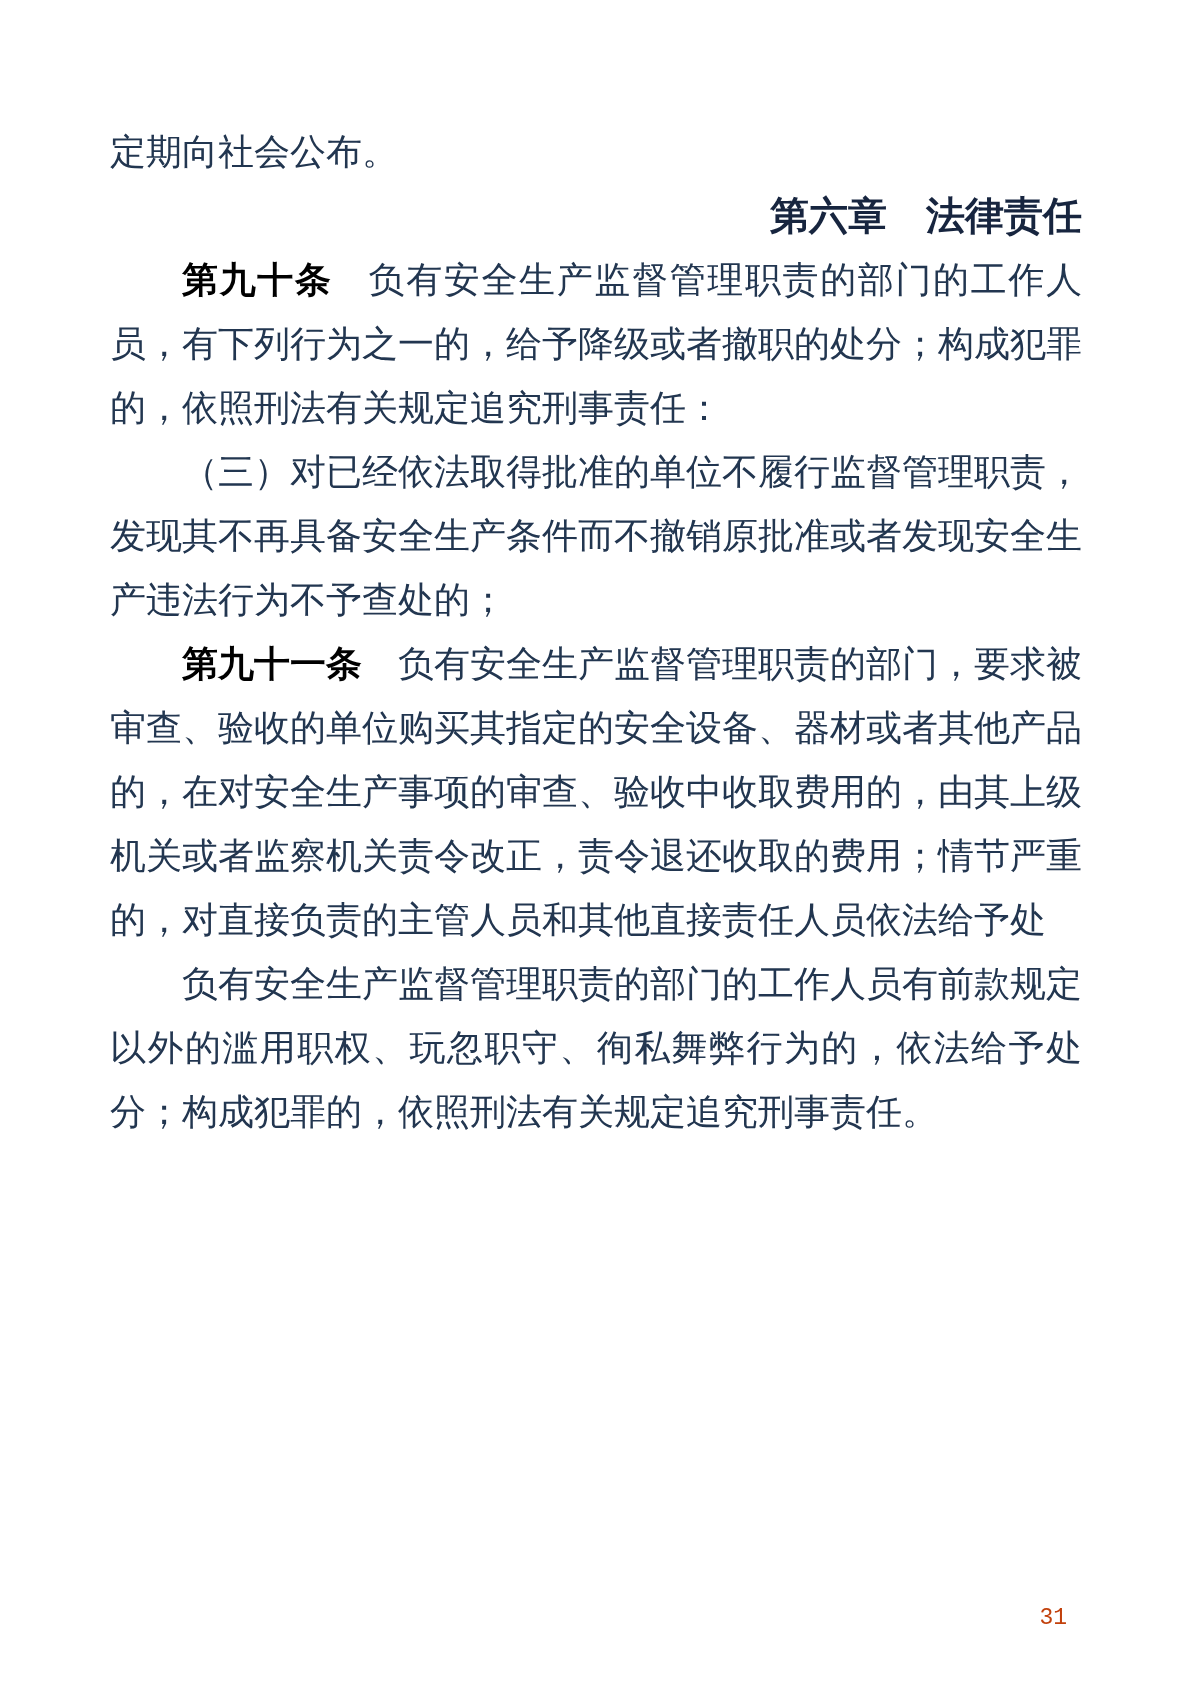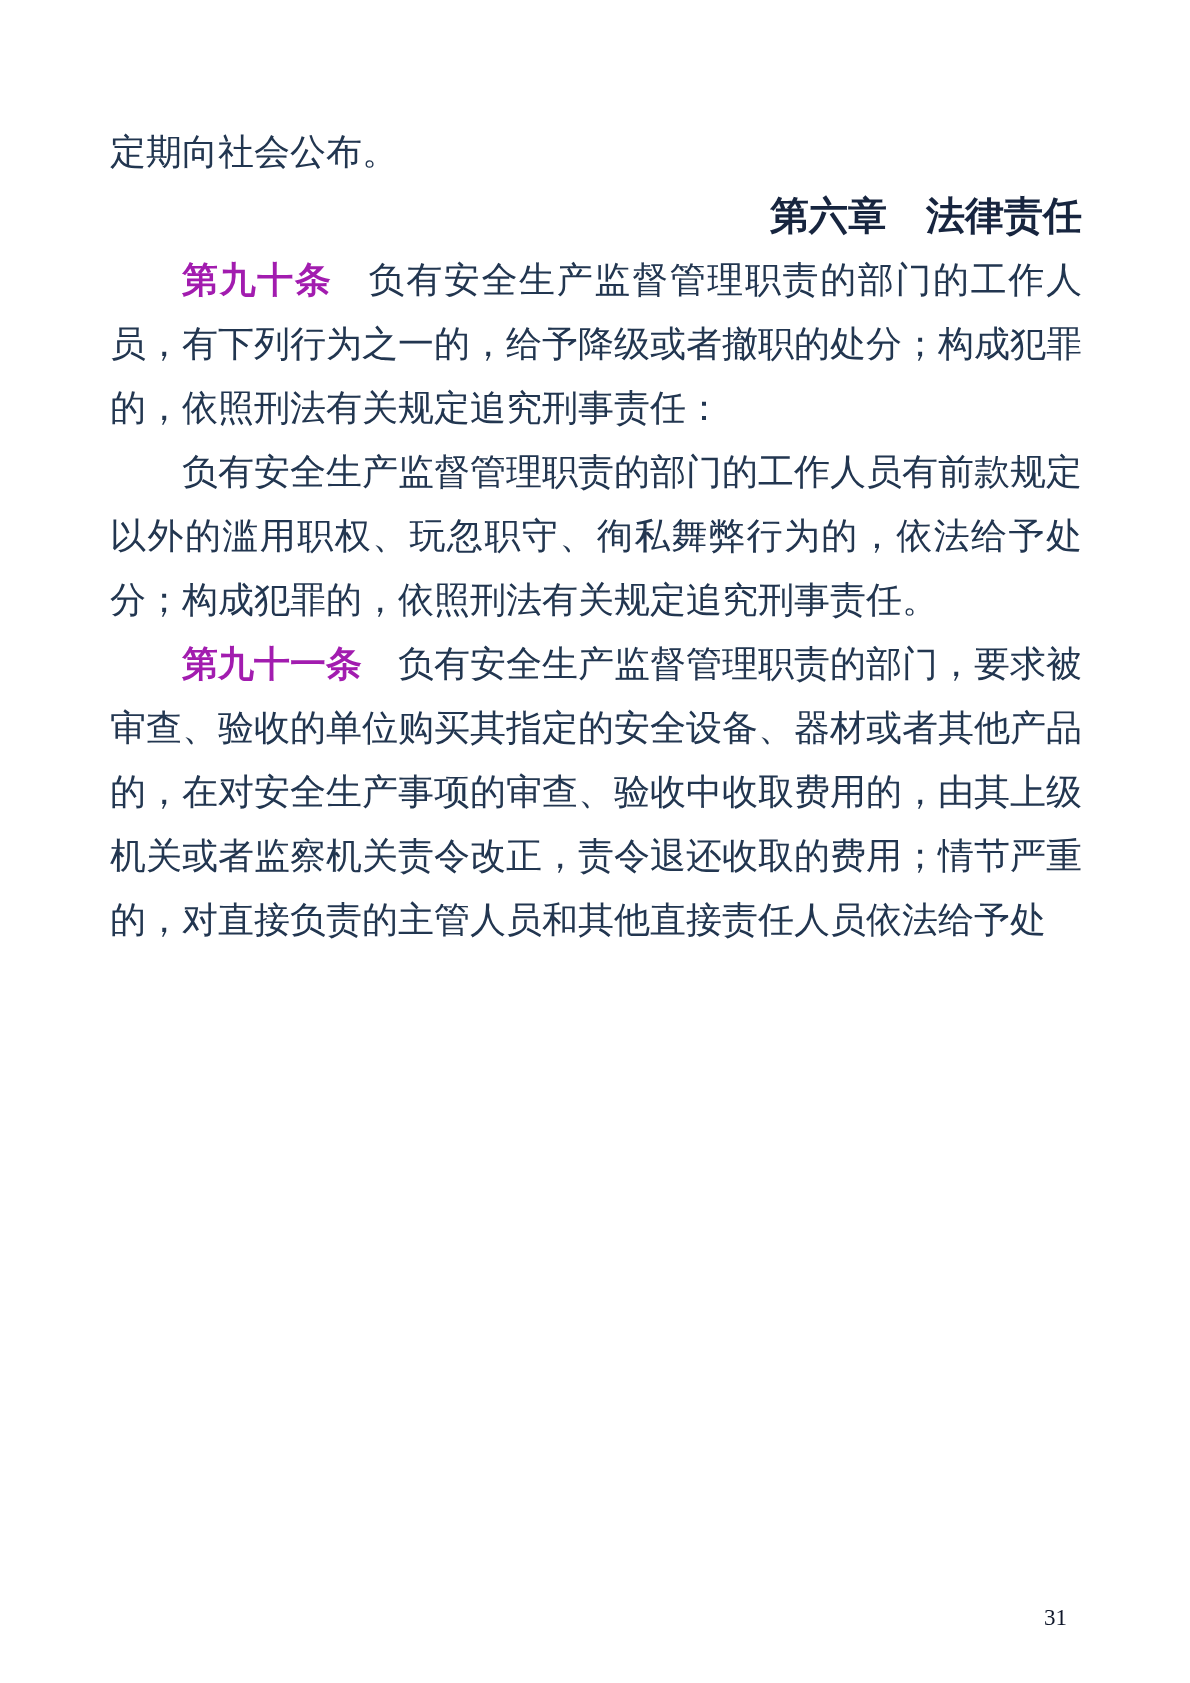--- a/index.html
+++ b/index.html
@@ -40,49 +40,50 @@
     font-size: 39px;
     line-height: 64px;
     text-align: right;
     font-weight: bold;
     font-family: "Liberation Sans", "DejaVu Sans", sans-serif;
     color: #17253f;
   }
   .art-num {
     font-weight: bold;
     font-family: "Liberation Sans", "DejaVu Sans", sans-serif;
-    color: #a21caf;
+    color: #000000;
     margin-right: 1em;
   }
   .page-num {
     position: absolute;
     top: 1604px;
     right: 107px;
     font-size: 23px;
     line-height: 28px;
-    color: #0f172a;
-    font-family: Liberation Serif, serif;
+    color: #c2410c;
+    font-family: Liberation Mono, monospace;
   }
 </style>
 </head>
 <body>
 
 <div class="page">
   <div class="content">
 
     <p class="no-indent">定期向社会公布。</p>
 
     <h2 class="chapter">第六章　法律责任</h2>
 
     <p><span class="art-num">第九十条</span><span>负有安全生产监督管理职责的部门的工作人员，有下列行为之一的，给予降级或者撤职的处分；构成犯罪的，依照刑法有关规定追究刑事责任：</span></p>
 
 
 
+    <p>（三）对已经依法取得批准的单位不履行监督管理职责，发现其不再具备安全生产条件而不撤销原批准或者发现安全生产违法行为不予查处的；</p>
 
 
+    <p><span class="art-num">第九十一条</span><span>负有安全生产监督管理职责的部门，要求被审查、验收的单位购买其指定的安全设备、器材或者其他产品的，在对安全生产事项的审查、验收中收取费用的，由其上级机关或者监察机关责令改正，责令退还收取的费用；情节严重的，对直接负责的主管人员和其他直接责任人员依法给予处</span></p>
+
     <p>负有安全生产监督管理职责的部门的工作人员有前款规定以外的滥用职权、玩忽职守、徇私舞弊行为的，依法给予处分；构成犯罪的，依照刑法有关规定追究刑事责任。</p>
-
-    <p><span class="art-num">第九十一条</span><span>负有安全生产监督管理职责的部门，要求被审查、验收的单位购买其指定的安全设备、器材或者其他产品的，在对安全生产事项的审查、验收中收取费用的，由其上级机关或者监察机关责令改正，责令退还收取的费用；情节严重的，对直接负责的主管人员和其他直接责任人员依法给予处</span></p>
 
   </div>
 
   <div class="page-num">31</div>
 </div>
 
 </body></html>

